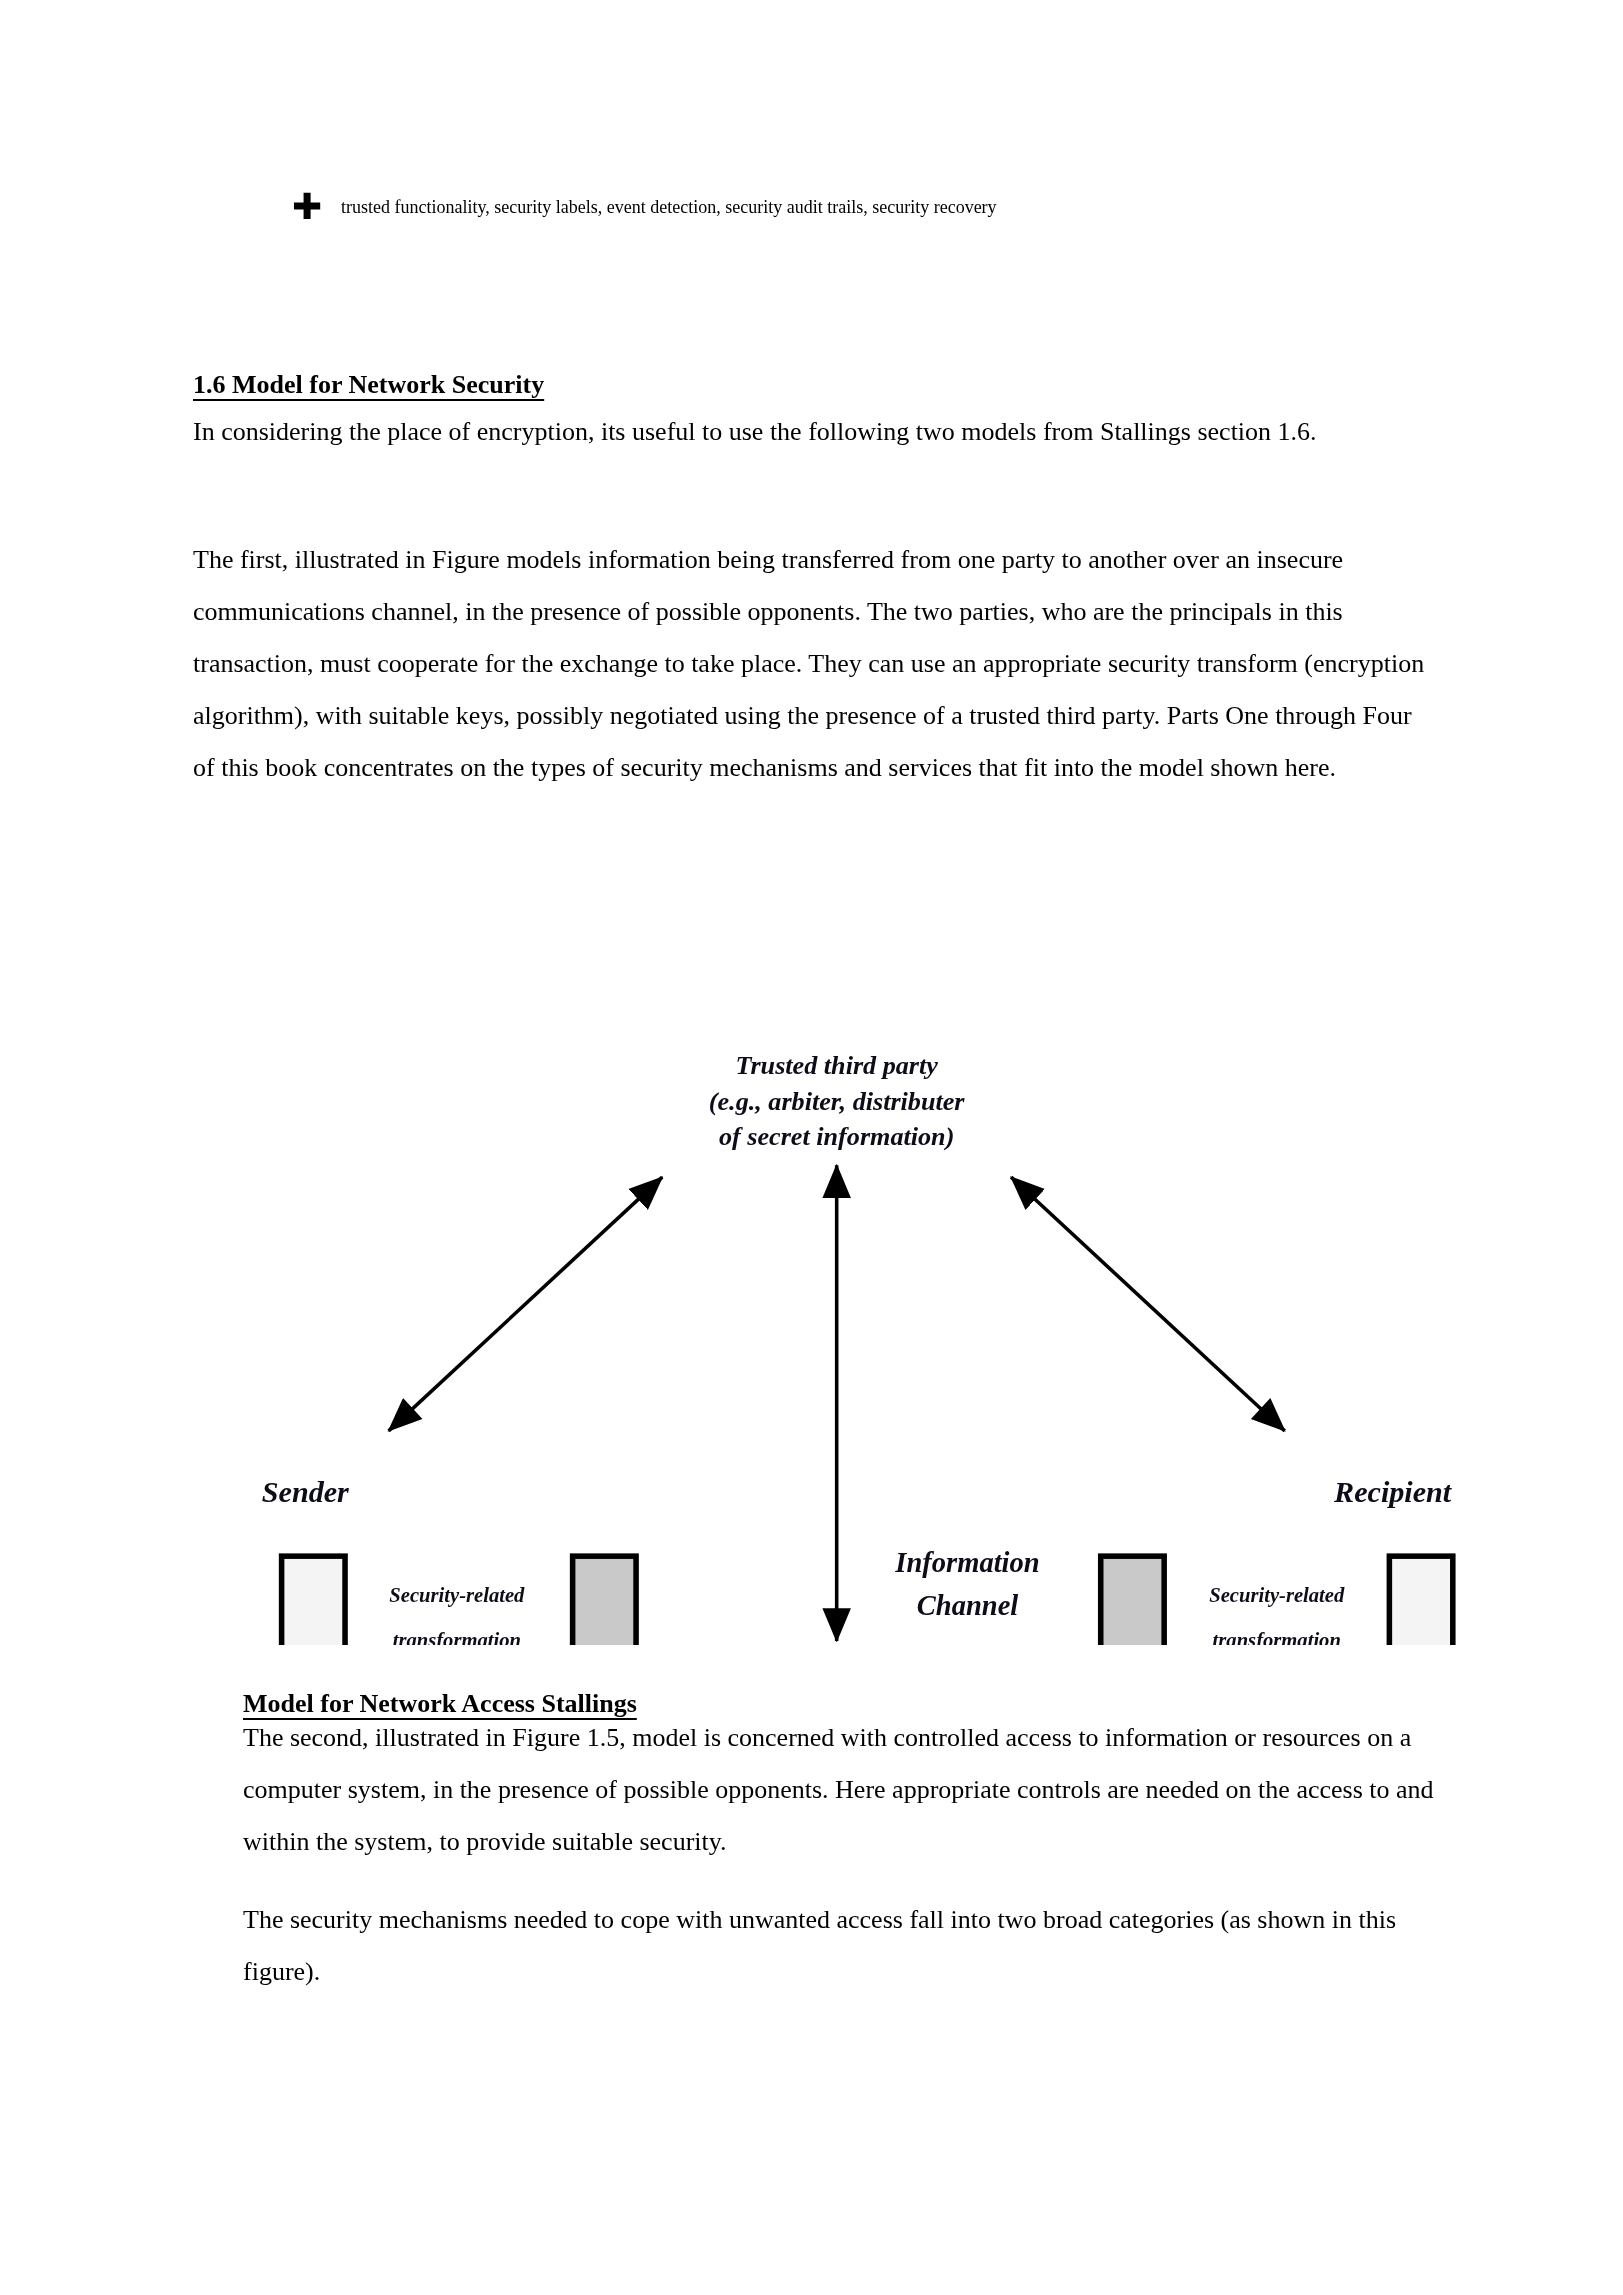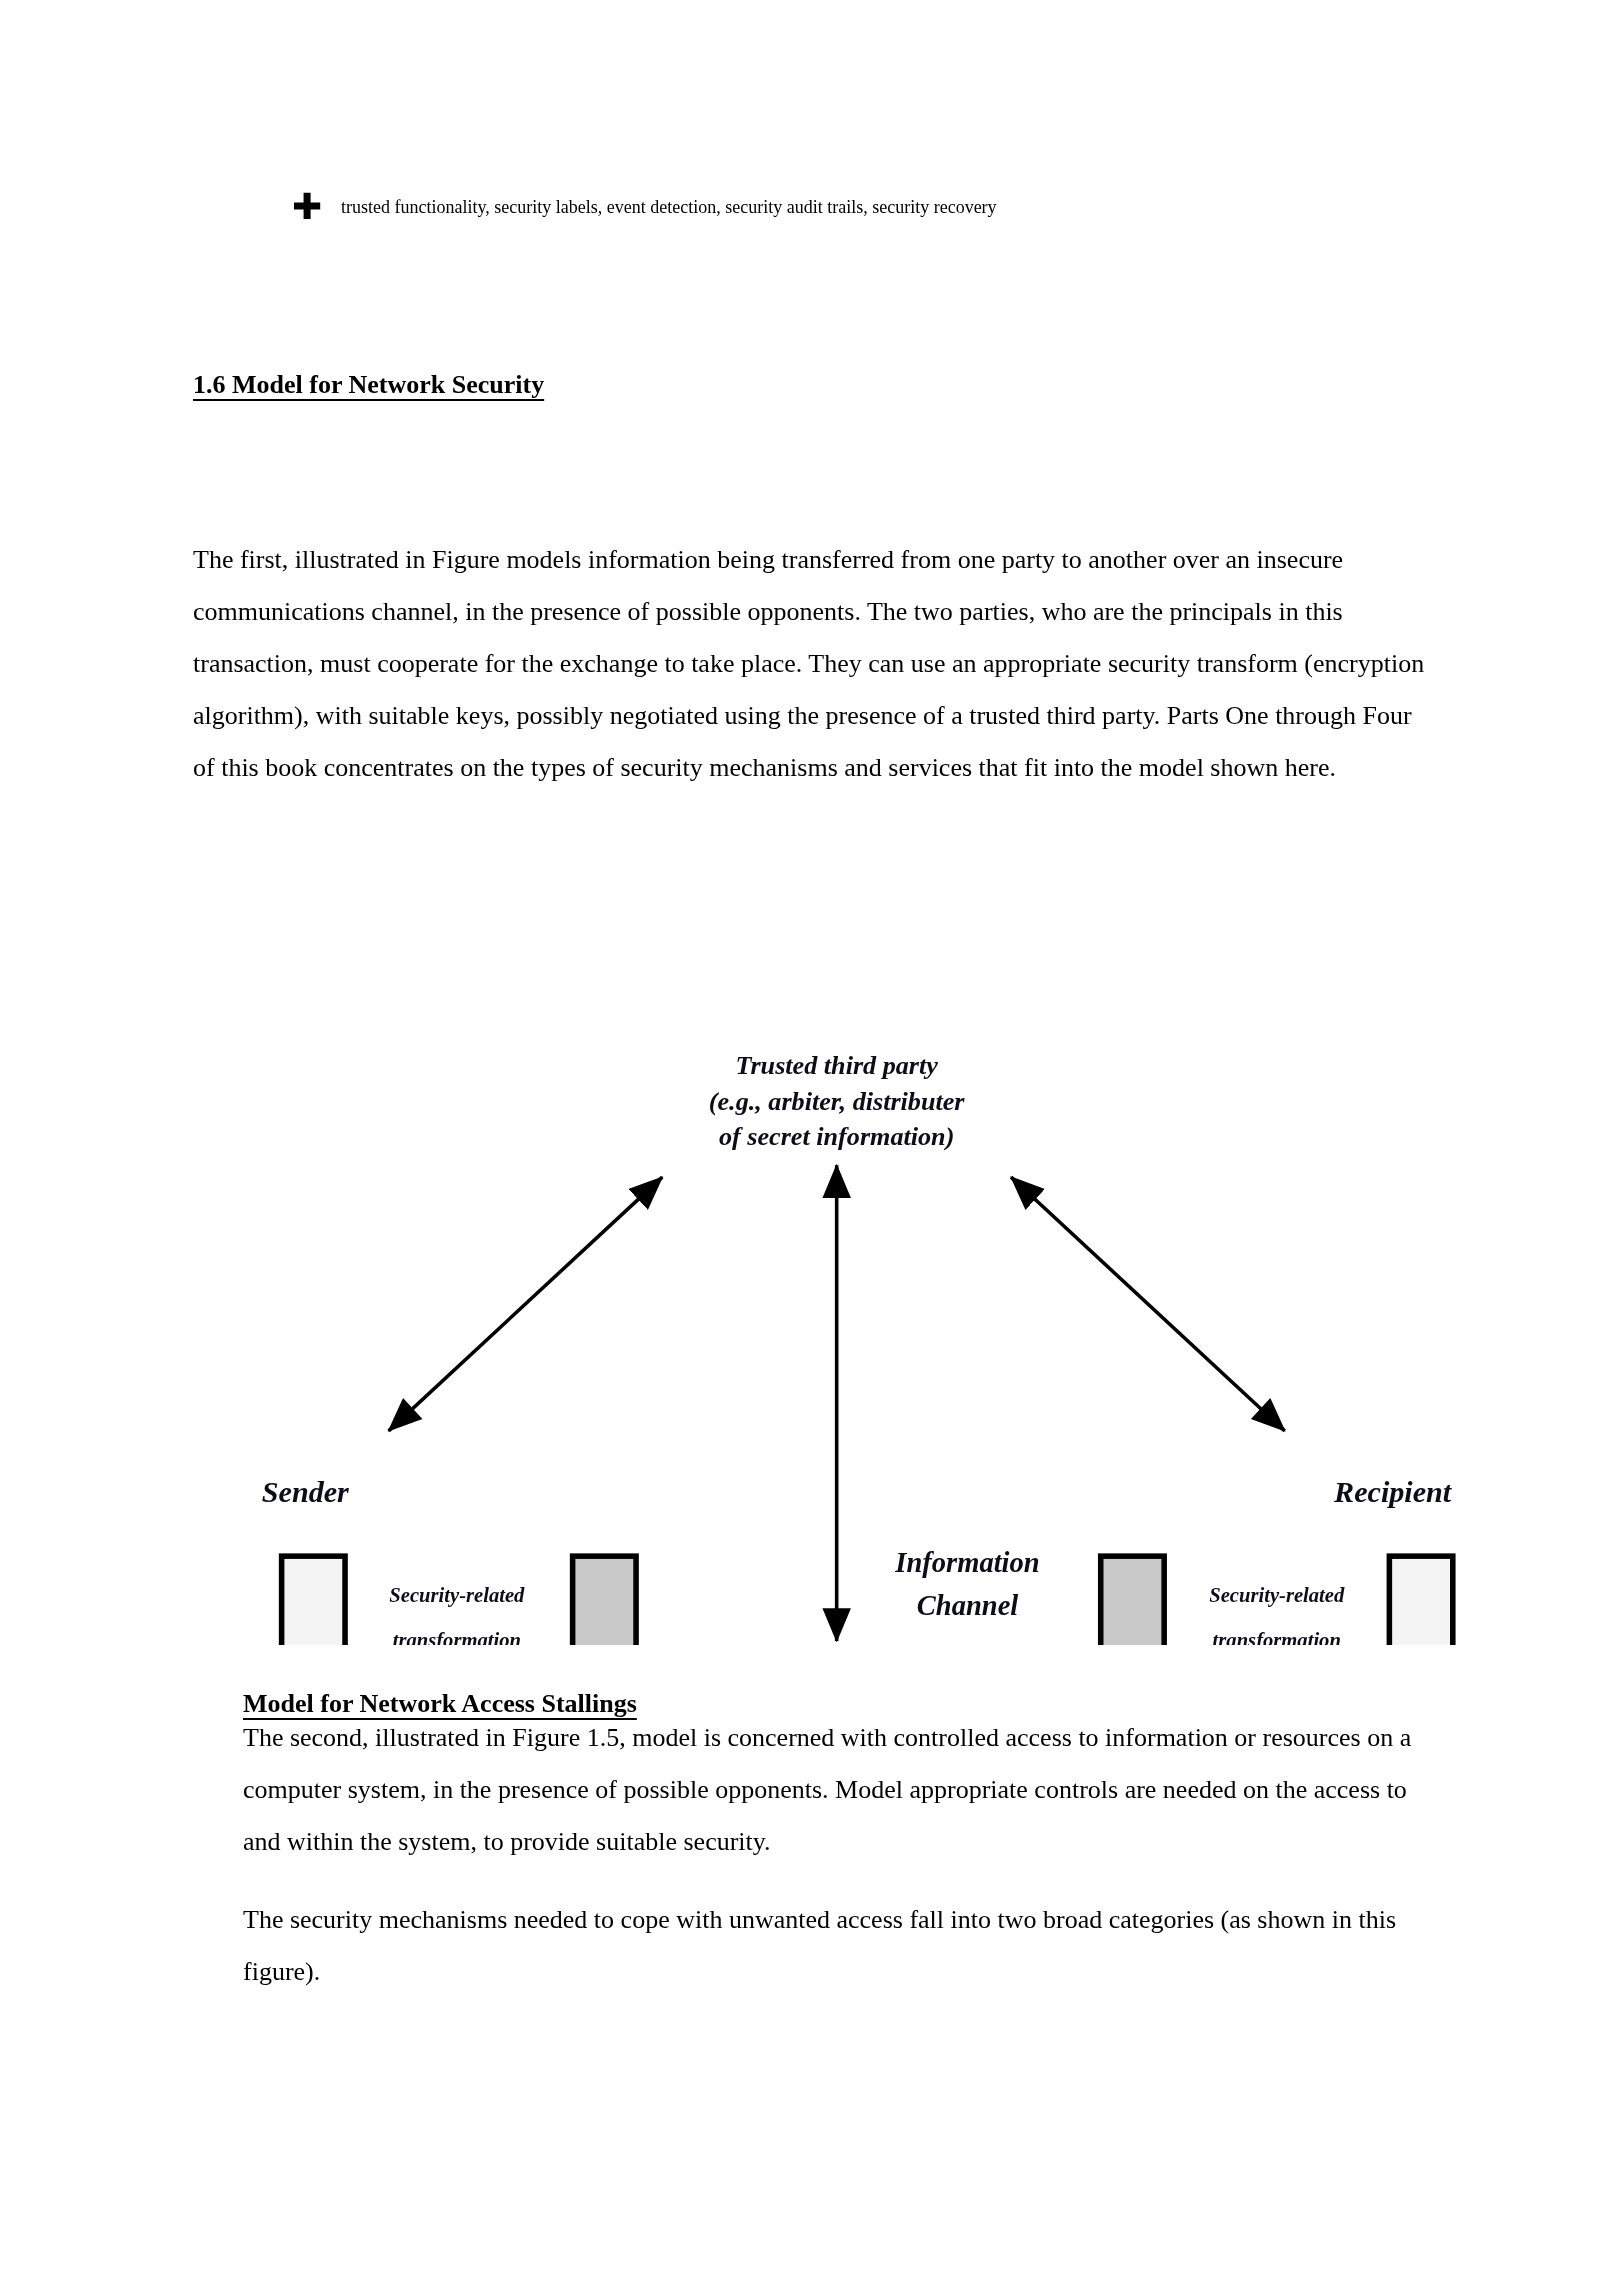--- a/index.html
+++ b/index.html
@@ -85,20 +85,21 @@
 
 <div class="page">
 
   <div class="bullet-row">
     <span class="bullet-plus">✚</span>
     <span class="bullet-text">trusted functionality, security labels, event detection, security audit trails, security recovery</span>
   </div>
 
   <div class="heading" id="heading-1-6">1.6 Model for Network Security</div>
 
+  <div class="para" id="para-1">In considering the place of encryption, its useful to use the following two models from Stallings section 1.6.</div>
 
   <div class="para" id="para-2">The first, illustrated in Figure models information being transferred from one party to another over an insecure communications channel, in the presence of possible opponents. The two parties, who are the principals in this transaction, must cooperate for the exchange to take place.  They can use an appropriate security transform (encryption algorithm), with suitable keys, possibly negotiated using the presence of a trusted third party. Parts One through Four of this book concentrates on the types of security mechanisms and services that fit into the model shown here.</div>
 
   <div class="figure">
     <svg width="1237" height="682" viewBox="0 0 1560 860" xmlns="http://www.w3.org/2000/svg">
       <defs>
         <marker id="ah" markerWidth="12" markerHeight="12" refX="9.2" refY="4" orient="auto" markerUnits="strokeWidth">
           <path d="M0,0 L9.6,4 L0,8 z" fill="#000"></path>
         </marker>
         <marker id="ah-start" markerWidth="12" markerHeight="12" refX="0.4" refY="4" orient="auto" markerUnits="strokeWidth">
@@ -187,18 +188,18 @@
 
       <rect x="1452" y="748" width="80" height="420" fill="#f4f4f4" stroke="#000" stroke-width="7"></rect>
       <text x="1492" y="958" transform="rotate(-90 1492 958)" text-anchor="middle" font-family="Liberation Serif, DejaVu Serif, serif" font-weight="bold" font-size="27" fill="#0d0d1a">Message</text>
 
       <text x="755" y="1470" text-anchor="middle" font-family="Liberation Serif, DejaVu Serif, serif" font-weight="bold" font-size="38" fill="#0d0d1a">Opponent</text>
     </svg>
   </div>
 
   <div class="heading" id="heading-access">Model for Network Access Stallings</div>
 
-  <div class="para" id="para-3">The second, illustrated in Figure 1.5, model is concerned with controlled access to information or resources on a computer system, in the presence of possible opponents. Model appropriate controls are needed on the access to and within the system, to provide suitable security.</div>
+  <div class="para" id="para-3">The second, illustrated in Figure 1.5, model is concerned with controlled access to information or resources on a computer system, in the presence of possible opponents. Here appropriate controls are needed on the access to and within the system, to provide suitable security.</div>
 
   <div class="para" id="para-4">The security mechanisms needed to cope with unwanted access fall into two broad categories (as shown in this figure).</div>
 
 </div>
 
 
 </body></html>

